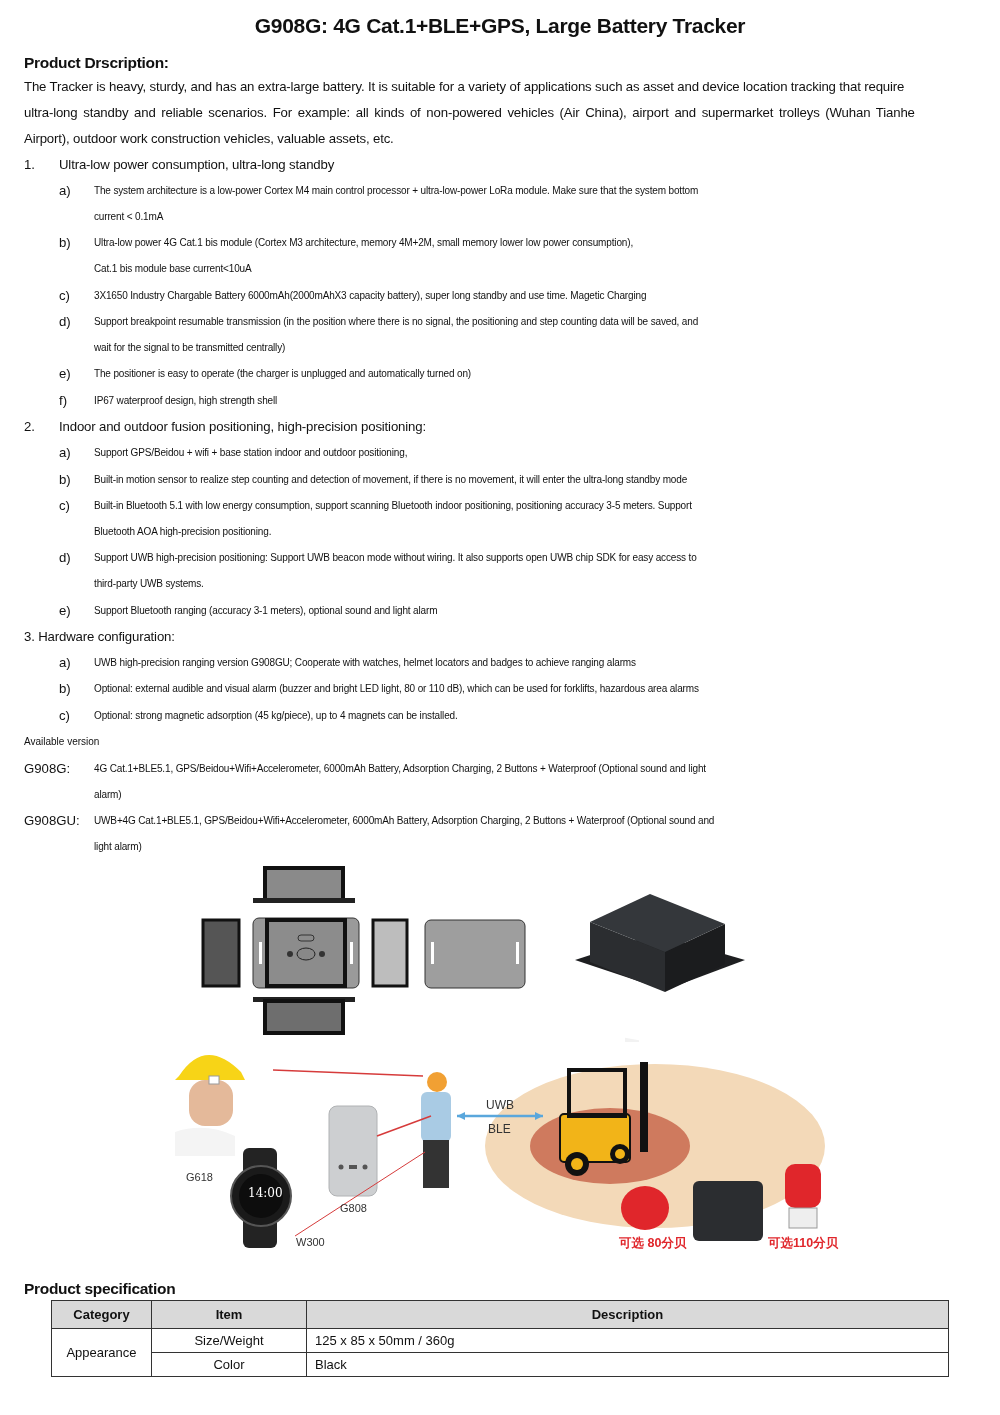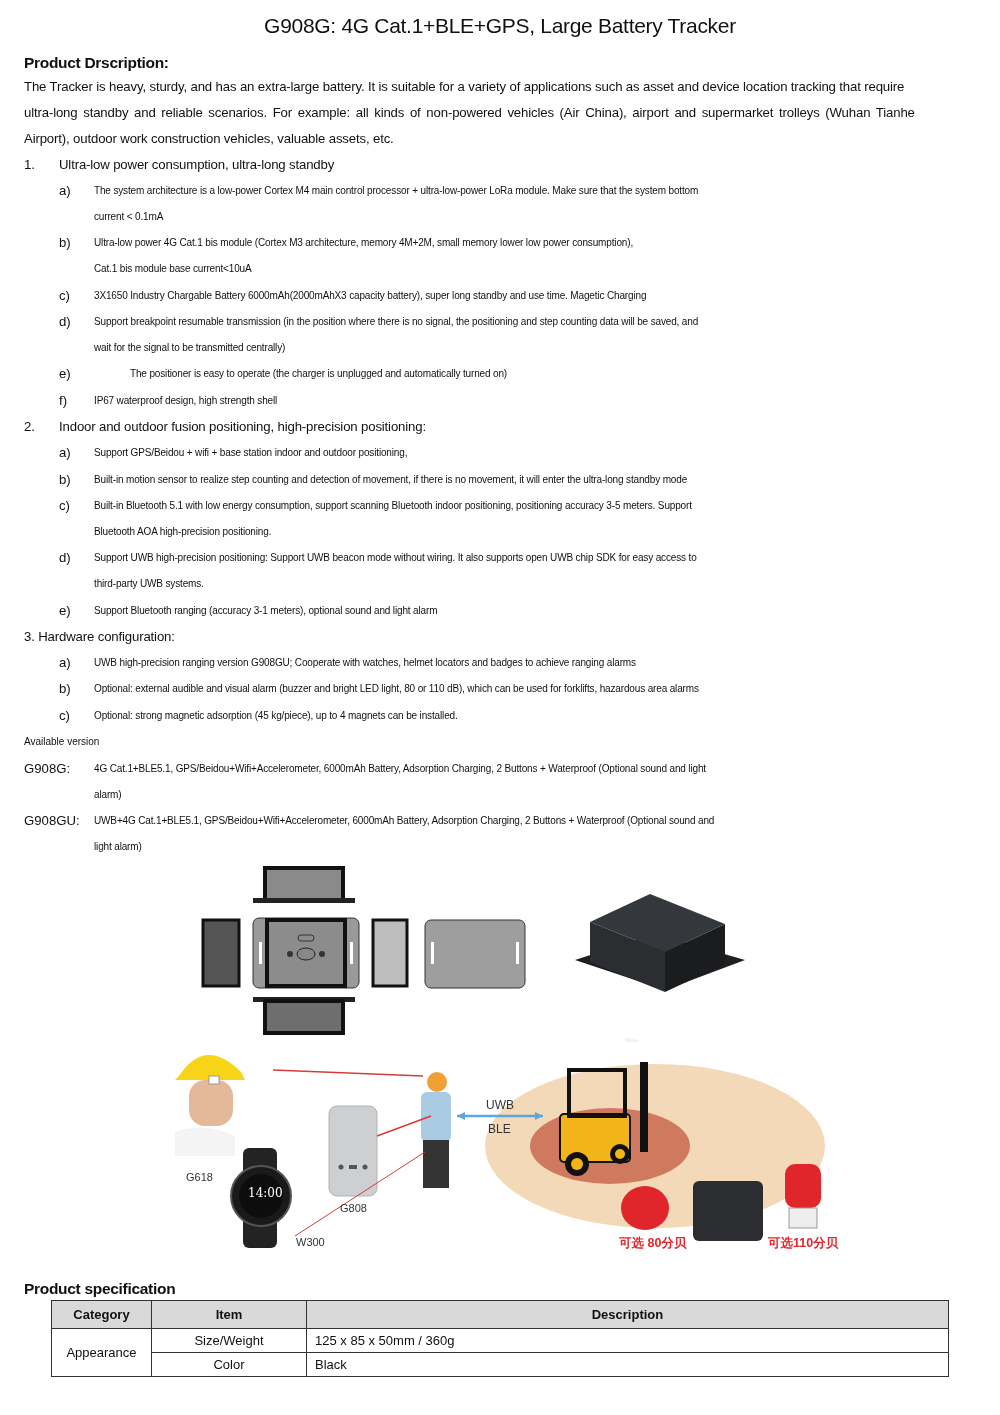--- a/index.html
+++ b/index.html
@@ -1,18 +1,18 @@
 <!DOCTYPE html>
 <html><head>
 <meta charset="utf-8">
 <style>
   * { box-sizing: border-box; margin: 0; padding: 0; }
   html, body { width: 1000px; height: 1415px; background: #ffffff; overflow: hidden; }
   body { font-family: "Liberation Sans", sans-serif; color: #111; position: relative; }
-  .title { position: absolute; top: 14px; left: 0; width: 1000px; text-align: center; font-size: 21px; font-weight: normal; letter-spacing: -0.3px; }
+  .title { position: absolute; top: 14px; left: 0; width: 1000px; text-align: center; font-size: 21px; font-weight: bold; letter-spacing: -0.3px; }
   .h2 { position: absolute; left: 24px; font-size: 15.5px; font-weight: bold; letter-spacing: -0.3px; }
   .line { position: absolute; font-size: 13.2px; line-height: 26px; letter-spacing: -0.15px; white-space: nowrap; }
   .num { position: absolute; left: 24px; font-size: 13.2px; line-height: 26px; }
   .sub { position: absolute; left: 59px; font-size: 13.2px; line-height: 26px; }
   .txt { position: absolute; left: 94px; font-size: 10px; line-height: 26px; letter-spacing: -0.15px; white-space: nowrap; }
   .numtxt { position: absolute; left: 59px; font-size: 13.2px; line-height: 26px; letter-spacing: -0.15px; white-space: nowrap; }
   .plain { position: absolute; left: 24px; font-size: 13.2px; line-height: 26px; letter-spacing: -0.15px; white-space: nowrap; }
   .avail { position: absolute; left: 24px; font-size: 10px; line-height: 26px; }
   .ver-label { position: absolute; left: 24px; font-size: 13.2px; line-height: 26px; }
   .figure { position: absolute; }
@@ -47,21 +47,21 @@
 <div class="txt" style="top:256px;">Cat.1 bis module base current&lt;10uA</div>
 
 <div class="sub" style="top:283px;">c)</div>
 <div class="txt" style="top:283px;">3X1650 Industry Chargable Battery 6000mAh(2000mAhX3 capacity battery), super long standby and use time. Magetic Charging</div>
 
 <div class="sub" style="top:309px;">d)</div>
 <div class="txt" style="top:309px;">Support breakpoint resumable transmission (in the position where there is no signal, the positioning and step counting data will be saved, and</div>
 <div class="txt" style="top:335px;">wait for the signal to be transmitted centrally)</div>
 
 <div class="sub" style="top:361px;">e)</div>
-<div class="txt" style="top:361px;margin-left:36px;">The positioner is easy to operate (the charger is unplugged and automatically turned on)</div>
+<div class="txt" style="top:361px;">The positioner is easy to operate (the charger is unplugged and automatically turned on)</div>
 
 <div class="sub" style="top:388px;">f)</div>
 <div class="txt" style="top:388px;">IP67 waterproof design, high strength shell</div>
 
 <div class="num" style="top:414px;">2.</div>
 <div class="numtxt" style="top:414px;">Indoor and outdoor fusion positioning, high-precision positioning:</div>
 
 <div class="sub" style="top:440px;">a)</div>
 <div class="txt" style="top:440px;">Support GPS/Beidou + wifi + base station indoor and outdoor positioning,</div>
 

